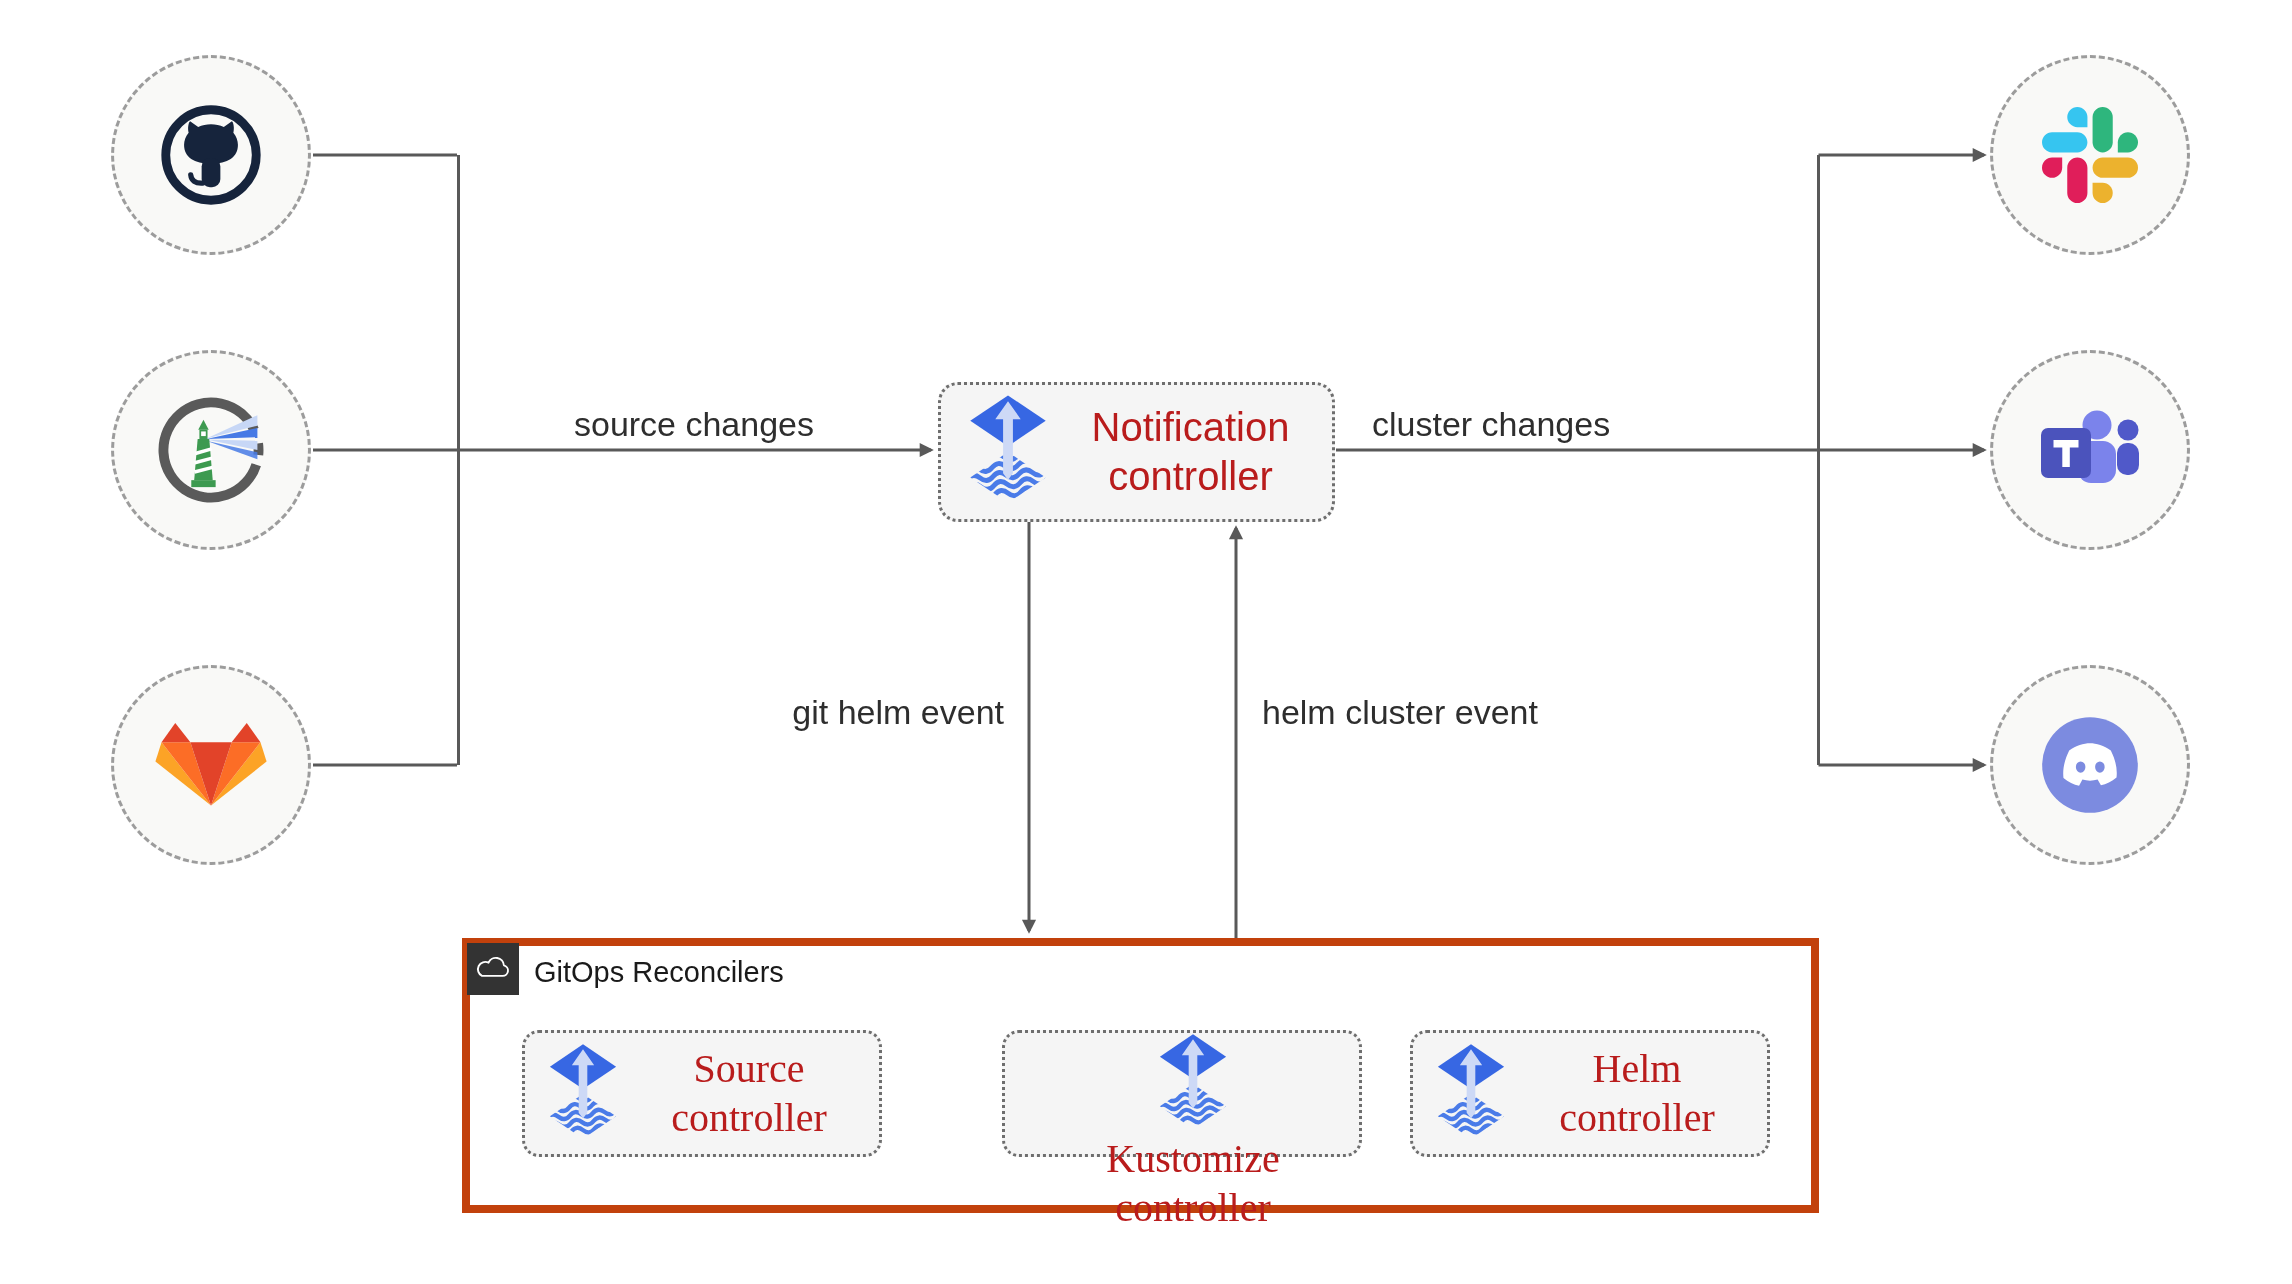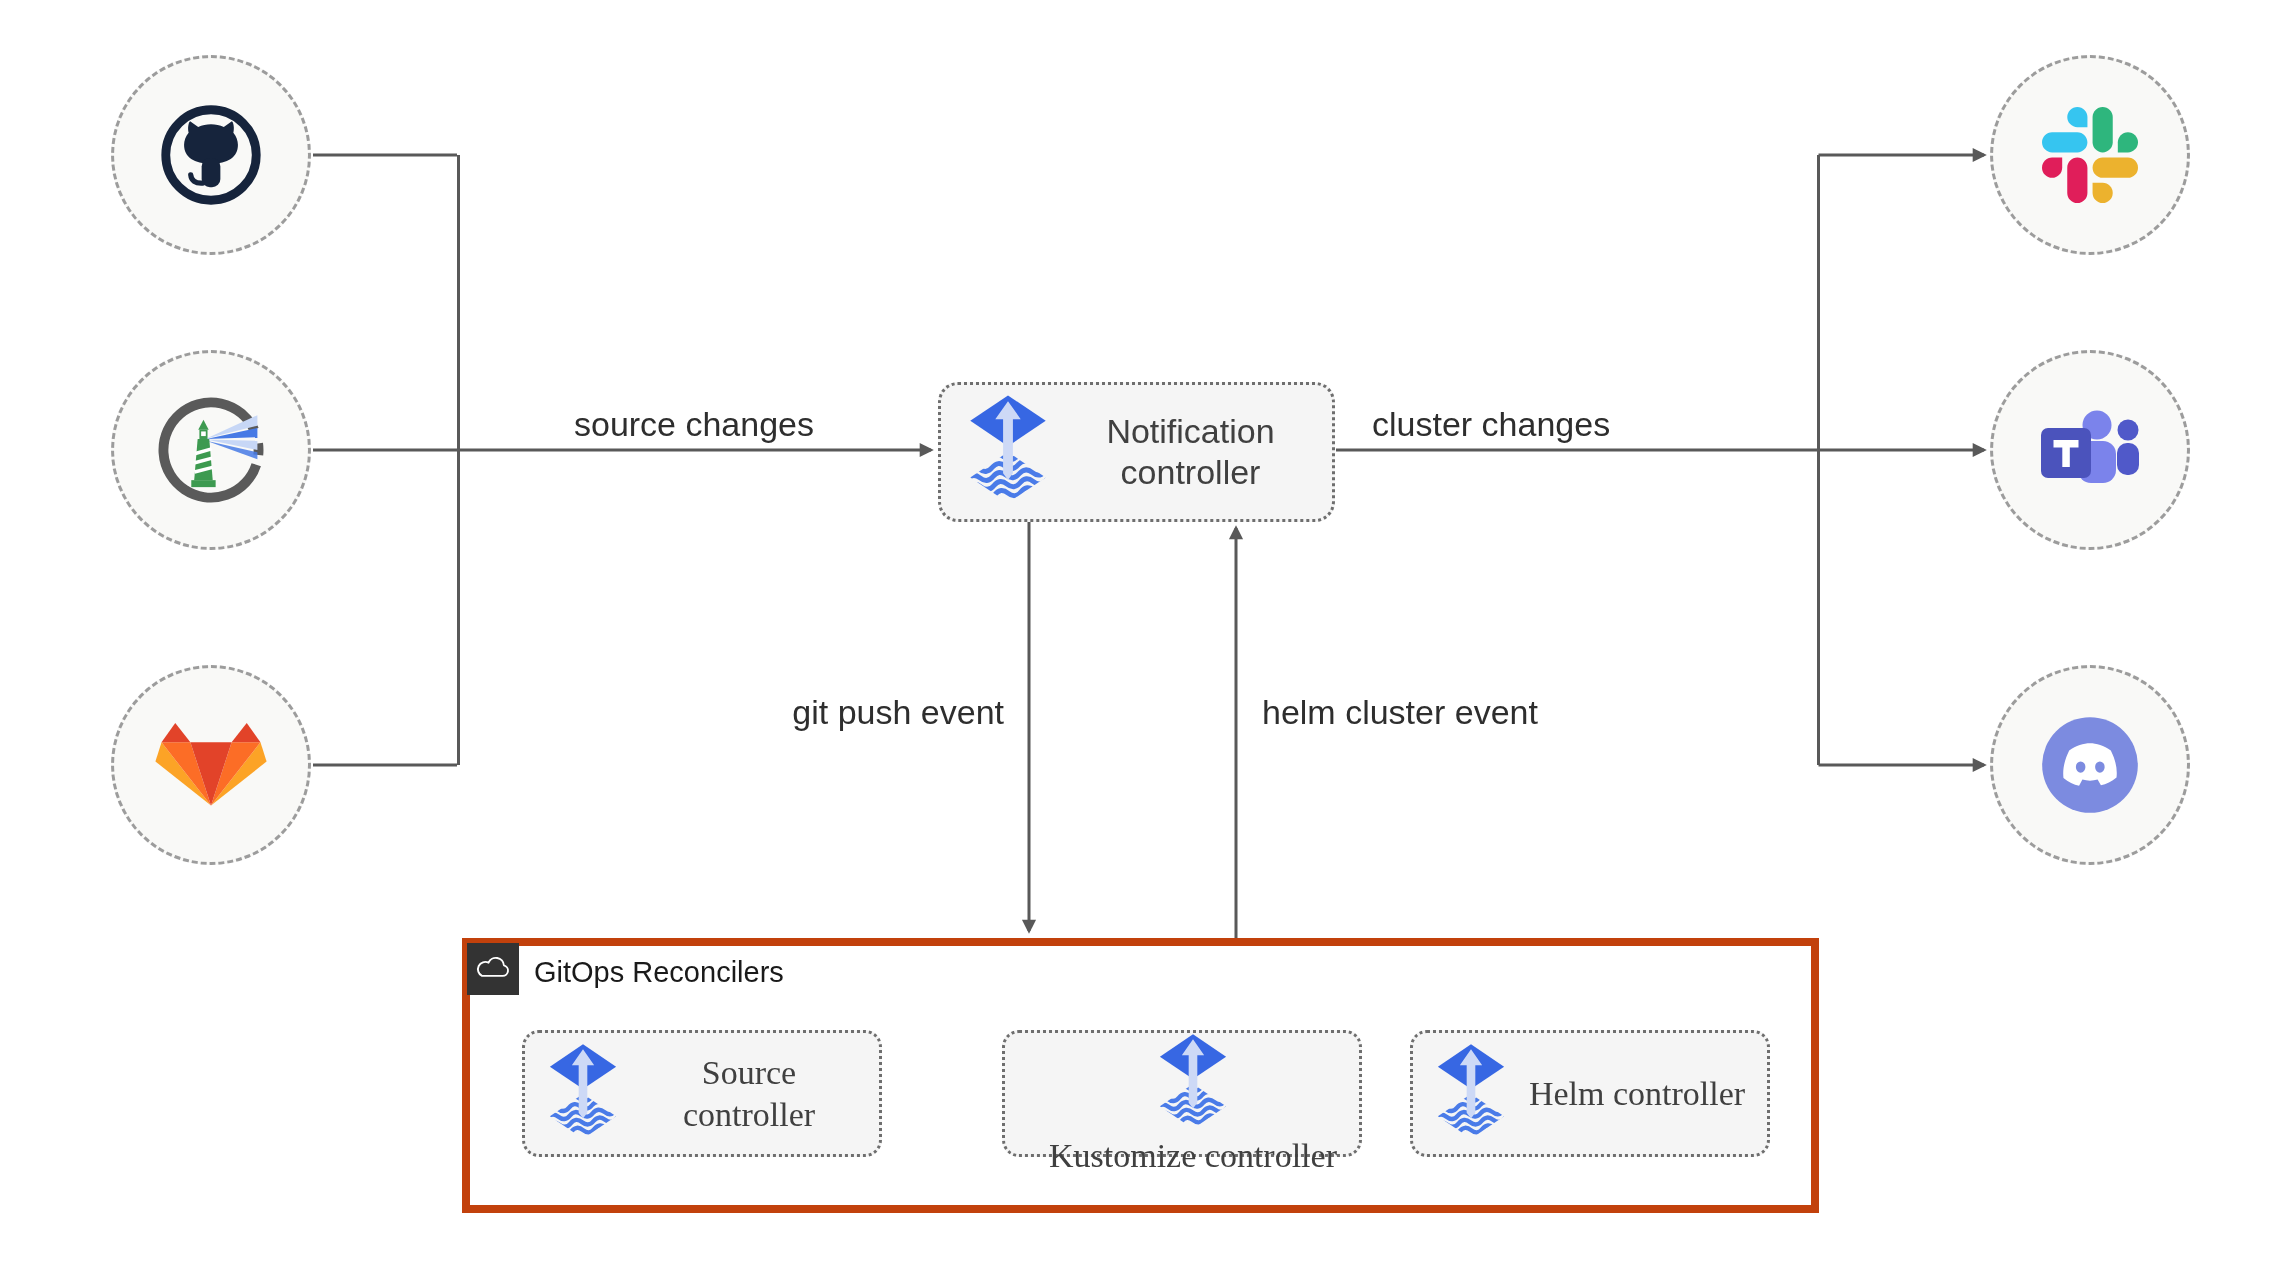--- a/index.html
+++ b/index.html
@@ -24,21 +24,21 @@
   .node-box{
     position:absolute;box-sizing:border-box;
     background:#f5f5f5;
     border:3px dotted #6e6e6e;border-radius:20px;
     display:flex;align-items:center;
     z-index:2;
   }
   .node-box .flux{flex:0 0 auto;}
   .node-box .node-label{
     flex:1 1 auto;text-align:center;
-    color:#404040;font-size:34px;line-height:1.22;
+    color:#b91c1c;font-size:40px;line-height:1.22;
     padding:0 18px;
   }
 
   #notification-box{left:938px;top:382px;width:397px;height:140px;padding-left:26px;}
   #notification-box .flux{width:82px;height:116px;}
 
   .controller-box{width:360px;height:127px;padding-left:22px;border-radius:17px;font-family:Liberation Serif, serif;}
   .controller-box .flux{width:72px;height:102px;}
 
   .edge-label{
@@ -190,21 +190,21 @@
     <svg width="104" height="104" viewBox="0 0 100 100">
       <circle cx="50" cy="50" r="46" fill="#7c8be0"></circle>
       <path d="M30 36c6.5-5 14-7 20-7s13.5 2 20 7c4.5 9 6.5 17.5 5.5 26-4.5 4-10 6.5-15 7.5l-3.2-5.5c-4.8 1.4-9.8 1.4-14.6 0L39.5 70c-5-1-10.5-3.5-15-7.5-1-8.5 1-17.5 5.5-26.5z" fill="#ffffff"></path>
       <ellipse cx="41" cy="52" rx="4.6" ry="5.4" fill="#7c8be0"></ellipse>
       <ellipse cx="59.5" cy="52" rx="4.6" ry="5.4" fill="#7c8be0"></ellipse>
     </svg>
   </div>
 
   <div class="edge-label" style="left:494px;top:404px;width:400px;text-align:center;">source changes</div>
   <div class="edge-label" style="left:1372px;top:404px;width:400px;">cluster changes</div>
-  <div class="edge-label" style="left:704px;top:692px;width:300px;text-align:right;">git push event</div>
+  <div class="edge-label" style="left:704px;top:692px;width:300px;text-align:right;">git helm event</div>
   <div class="edge-label" style="left:1262px;top:692px;width:420px;text-align:left;">helm cluster event</div>
 
   <div id="gitops-box">
     <div id="gitops-header-square">
       <svg width="40" height="29" viewBox="0 0 60 42">
         <path d="M13.5 30.5h31a8 8 0 0 0 1.8-15.8 12 12 0 0 0-23-3.9A8.5 8.5 0 0 0 13.5 30.5z" fill="none" stroke="#ffffff" stroke-width="2.8" stroke-linejoin="round"></path>
       </svg>
     </div>
     <div id="gitops-title">GitOps Reconcilers</div>
 

